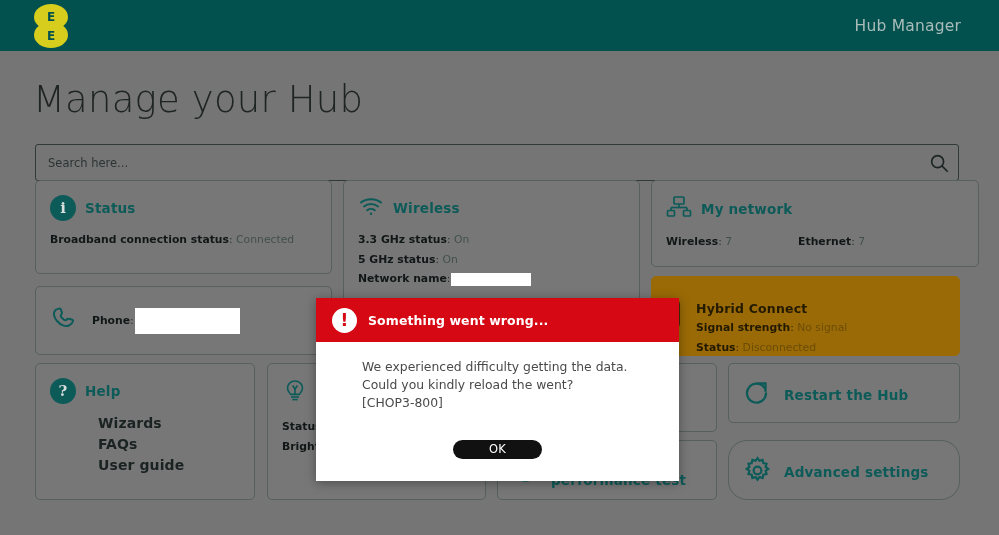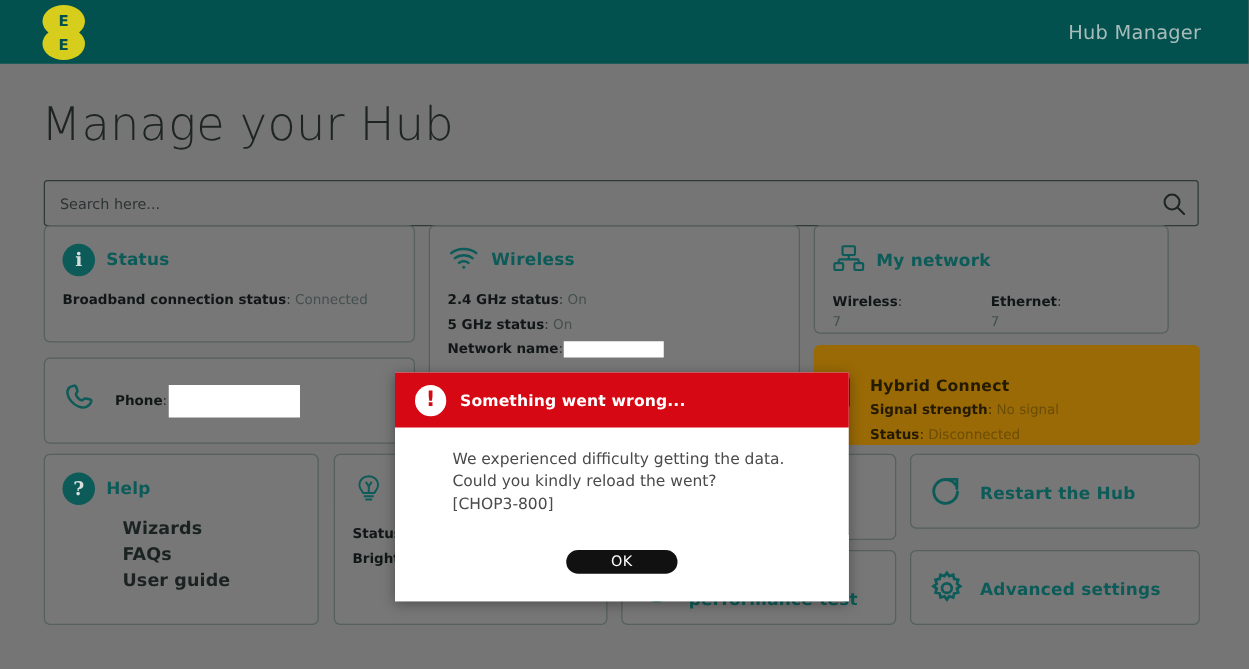--- a/index.html
+++ b/index.html
@@ -299,31 +299,31 @@
         <svg width="26" height="22" viewBox="0 0 26 22" fill="none" stroke="#0c5b58" stroke-width="2" stroke-linecap="round">
           <path d="M3 7.5 C8 3, 18 3, 23 7.5"></path>
           <path d="M6 11.5 C10 8.3, 16 8.3, 20 11.5"></path>
           <path d="M9.2 15.3 C11.3 13.6, 14.7 13.6, 16.8 15.3"></path>
           <circle cx="13" cy="18.8" r="1.2" fill="#0c5b58" stroke="none"></circle>
         </svg>
       </span>
       <div class="card-title">Wireless</div>
     </div>
     <div class="kv">
-      <b>2.4 GHz status</b><span>: </span><span class="val">On</span>
+      <b>3.3 GHz status</b><span>: </span><span class="val">On</span>
     </div>
     <div class="kv">
       <b>5 GHz status</b><span>: </span><span class="val">On</span>
     </div>
     <div class="kv">
       <b>Network name</b><span>:</span><span class="redact" style="width:80px;"></span>
     </div>
   </div>
 
-  <div class="card" style="left:616px; top:0; width:284px; height:87px;">
+  <div class="card" style="left:616px; top:0; width:328px; height:87px;">
     <div class="card-head">
       <span>
         <svg width="26" height="24" viewBox="0 0 26 24" fill="none" stroke="#0c5b58" stroke-width="1.7">
           <rect x="8" y="2" width="10" height="7" rx="1"></rect>
           <line x1="13" y1="9" x2="13" y2="12.5"></line>
           <line x1="5" y1="12.5" x2="21" y2="12.5"></line>
           <line x1="5" y1="12.5" x2="5" y2="15.5"></line>
           <line x1="21" y1="12.5" x2="21" y2="15.5"></line>
           <rect x="1.5" y="15.5" width="7" height="5.5" rx="1"></rect>
           <rect x="17.5" y="15.5" width="7" height="5.5" rx="1"></rect>
@@ -416,21 +416,21 @@
   <div class="card action-card" style="left:693px; top:183px; width:232px; height:60px;">
     <span>
       <svg width="29" height="29" viewBox="0 0 29 29" fill="none" stroke="#0c5b58" stroke-width="2.3" stroke-linecap="round">
         <path d="M21.5 9 A9.5 9.5 0 1 0 23 14.5"></path>
         <polyline points="14.5,4.5 22.5,4.5 22.5,12" fill="none"></polyline>
       </svg>
     </span>
     <div class="action-label">Restart the Hub</div>
   </div>
 
-  <div class="card action-card" style="left:693px; top:260px; width:232px; height:60px;">
+  <div class="card action-card" style="left:693px; top:260px; width:232px; height:60px;border-radius:19px;">
     <span>
       <svg width="29" height="29" viewBox="0 0 24 24" fill="none" stroke="#0c5b58" stroke-width="1.8">
         <circle cx="12" cy="12" r="3.2"></circle>
         <path d="M12 1.8 l1.6 2.2 2.6-.8 .6 2.7 2.7 .6 -.8 2.6 2.2 1.6 -2.2 1.6 .8 2.6 -2.7 .6 -.6 2.7 -2.6 -.8 -1.6 2.2 -1.6 -2.2 -2.6 .8 -.6 -2.7 -2.7 -.6 .8 -2.6 -2.2 -1.6 2.2 -1.6 -.8 -2.6 2.7 -.6 .6 -2.7 2.6 .8 Z"></path>
       </svg>
     </span>
     <div class="action-label">Advanced settings</div>
   </div>
 
 </div>

